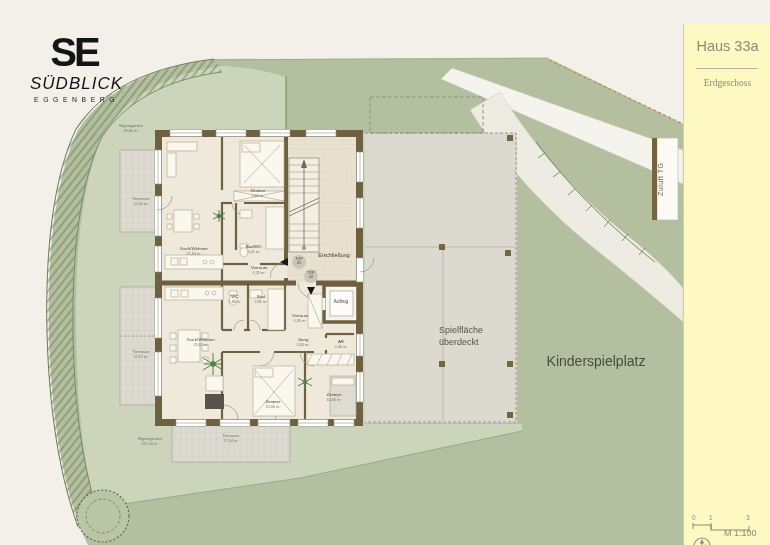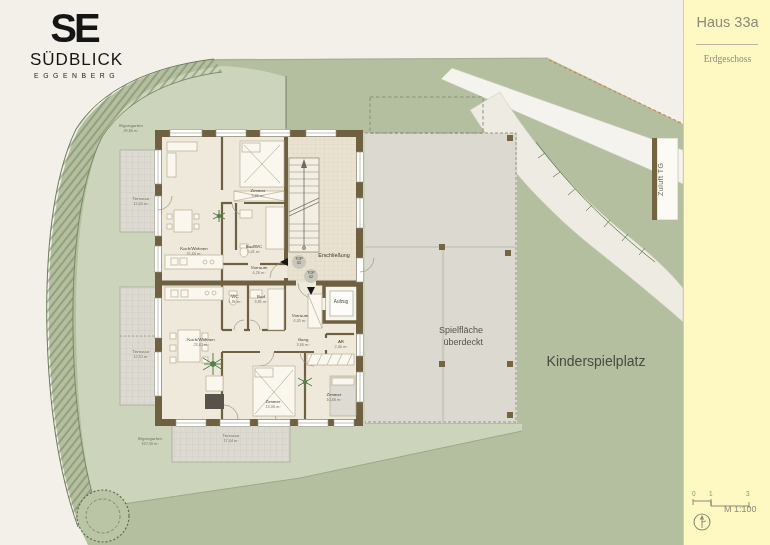--- a/index.html
+++ b/index.html
@@ -1,39 +1,39 @@
 <!DOCTYPE html>
 <html><head>
 <meta charset="utf-8">
 <style>
   html,body{margin:0;padding:0;}
   body{font-family:"Liberation Sans",sans-serif;background:#e8e6de;}
   #stage{position:relative;width:770px;height:545px;background:#f2f0e8;overflow:hidden;}
   #plan-svg{position:absolute;left:0;top:0;}
-  .abs{position:absolute;}
+  .abs{position:absolute;margin-top:24px;}
   
   .logo{left:30px;top:8px;width:88px;text-align:center;color:#151515;}
   .logo .mono{font-size:40px;font-weight:700;letter-spacing:-3px;line-height:1;font-family:"Liberation Sans",sans-serif;}
-  .logo .ttl{font-size:17px;letter-spacing:1px;margin-top:2px;}
+  .logo .ttl{font-size:17px;letter-spacing:1px;margin-top:2px;font-style:italic;}
   .logo .sub{font-size:6.8px;letter-spacing:4.6px;margin-top:2px;margin-left:4px;}
   
   #sidebar{left:683px;top:0;width:87px;height:545px;background:#fef9c3;border-left:1px solid #cfccbb;}
   .sb-title{position:absolute;left:0;top:14px;width:100%;text-align:center;font-size:14.5px;color:#8e8a77;}
   .sb-rule{position:absolute;left:12px;top:44px;width:62px;border-top:1px solid #b9b5a2;}
   .sb-floor{position:absolute;left:0;top:54px;width:100%;text-align:center;font-size:9.5px;color:#8e8a77;font-family:Liberation Serif, serif;}
   .sb-scale{position:absolute;left:0;top:488px;width:100%;height:57px;color:#8e8a77;}
   .tick{position:absolute;font-size:6.5px;top:2px;}
   .mscale{position:absolute;left:40px;top:16px;font-size:9px;color:#8e8a77;}
   
   .lbl{position:absolute;transform:translateX(-50%);text-align:center;white-space:nowrap;line-height:1.3;}
   .lbl .nm{font-size:4.4px;color:#45443c;}
   .lbl .ar{font-size:3.8px;color:#7b7a6b;}
   .lbl.site .nm{color:#70705e;}
   .big1{position:absolute;transform:translateX(-50%);font-size:14px;color:#4c4b41;white-space:nowrap;}
-  .big2{position:absolute;transform:translateX(-50%);font-size:9px;color:#55544a;text-align:right;line-height:1.35;white-space:nowrap;}
+  .big2{position:absolute;transform:translateX(-50%);font-size:9px;color:#55544a;text-align:left;line-height:1.35;white-space:nowrap;}
   .mid{position:absolute;transform:translateX(-50%);font-size:5.4px;color:#3c3b33;white-space:nowrap;}
   .sml{position:absolute;transform:translateX(-50%);font-size:4.6px;color:#3c3b33;white-space:nowrap;}
   .badge{position:absolute;transform:translateX(-50%);text-align:center;font-size:3.7px;line-height:1.15;color:#3c3b33;}
   .vert{position:absolute;writing-mode:vertical-rl;transform:rotate(180deg);text-align:center;font-size:7px;color:#6b6a5c;letter-spacing:.5px;}
 </style>
 </head>
 <body>
 
 <div id="stage">
 

